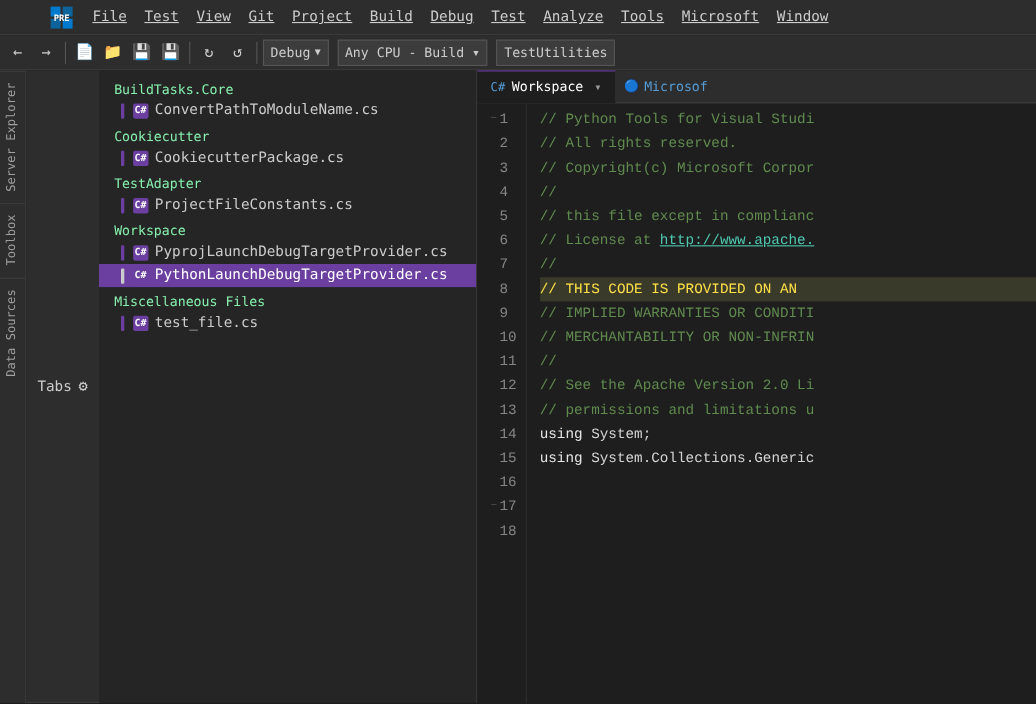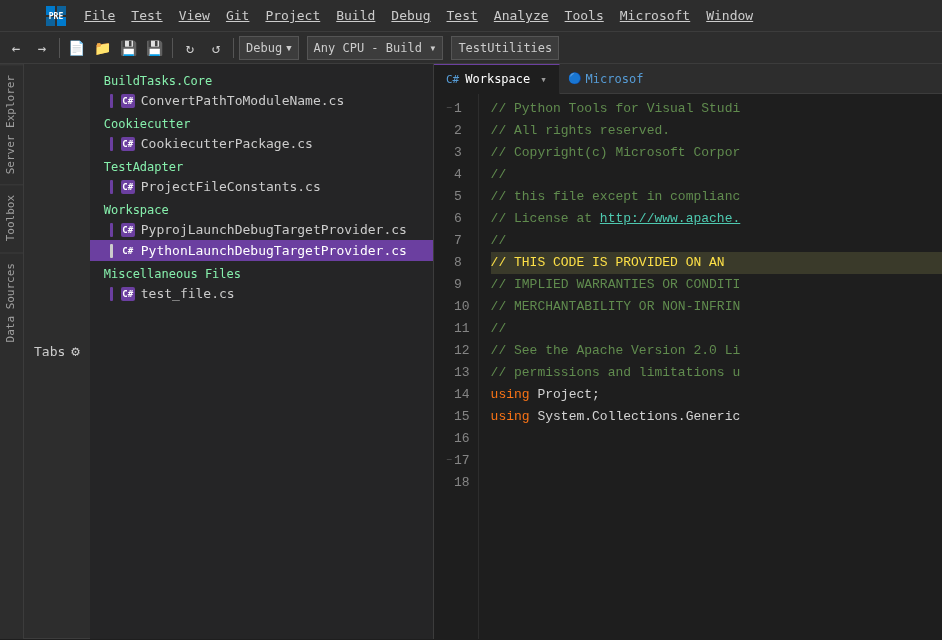--- a/index.html
+++ b/index.html
@@ -258,21 +258,21 @@
     }
 
     .code-line {
       white-space: pre;
       line-height: 22px;
     }
 
     .code-comment { color: #608b4e; }
     .code-link { color: #4ec9b0; text-decoration: underline; }
     .code-highlight { background: #3a3a2a; color: #fde047; }
-    .code-keyword { color: #f97316; }
+    .code-keyword { color: #e5e5e5; }
     .code-plain { color: #d4d4d4; }
 
     .ln-row {
       display: flex;
       align-items: center;
       height: 22px;
       gap: 2px;
     }
   </style>
 </head>
@@ -481,19 +481,19 @@
         <div class="code-line code-comment">// this file except in complianc</div>
         <div class="code-line code-comment">// License at <span class="code-link">http://www.apache.</span></div>
         <div class="code-line code-comment">//</div>
         <div class="code-line code-highlight">// THIS CODE IS PROVIDED ON AN</div>
         <div class="code-line code-comment">// IMPLIED WARRANTIES OR CONDITI</div>
         <div class="code-line code-comment">// MERCHANTABILITY OR NON-INFRIN</div>
         <div class="code-line code-comment">//</div>
         <div class="code-line code-comment">// See the Apache Version 2.0 Li</div>
         <div class="code-line code-comment">// permissions and limitations u</div>
         <div class="code-line"></div>
-        <div class="code-line"><span class="code-keyword">using</span><span class="code-plain"> Project;</span></div>
+        <div class="code-line"><span class="code-keyword">using</span><span class="code-plain"> System;</span></div>
         <div class="code-line"><span class="code-keyword">using</span><span class="code-plain"> System.Collections.Generic</span></div>
       </div>
     </div>
   </div>
 
 </div>
 
 </body></html>

